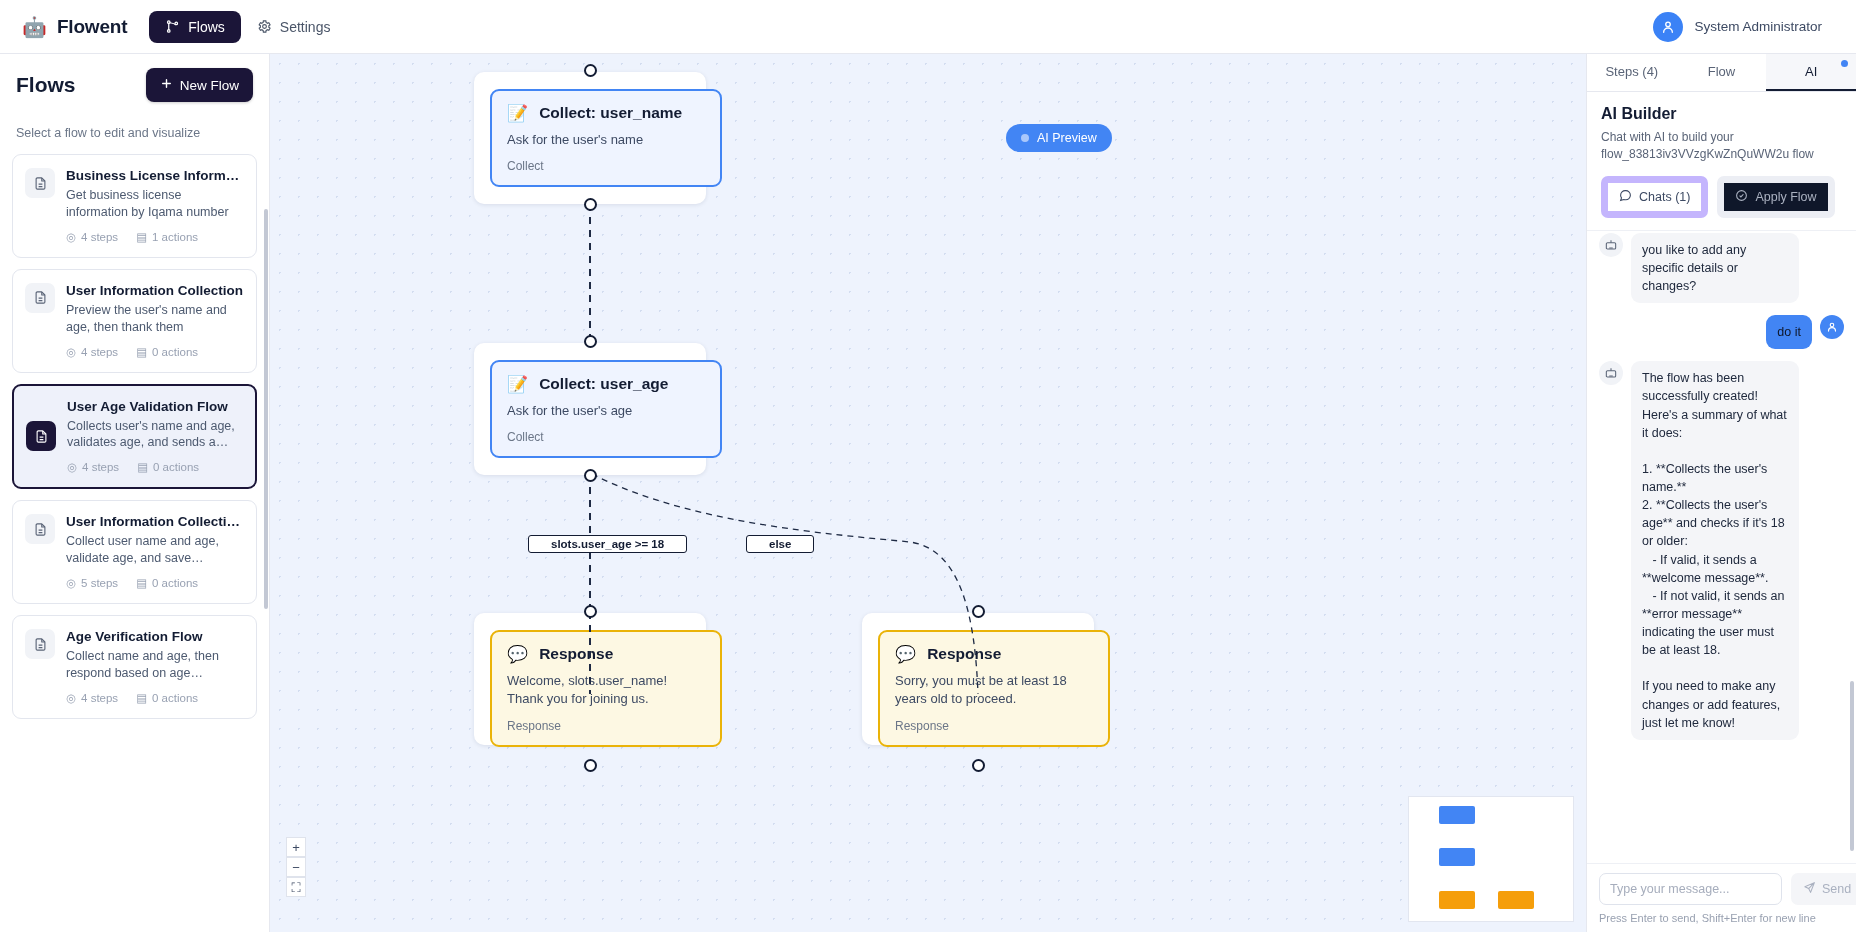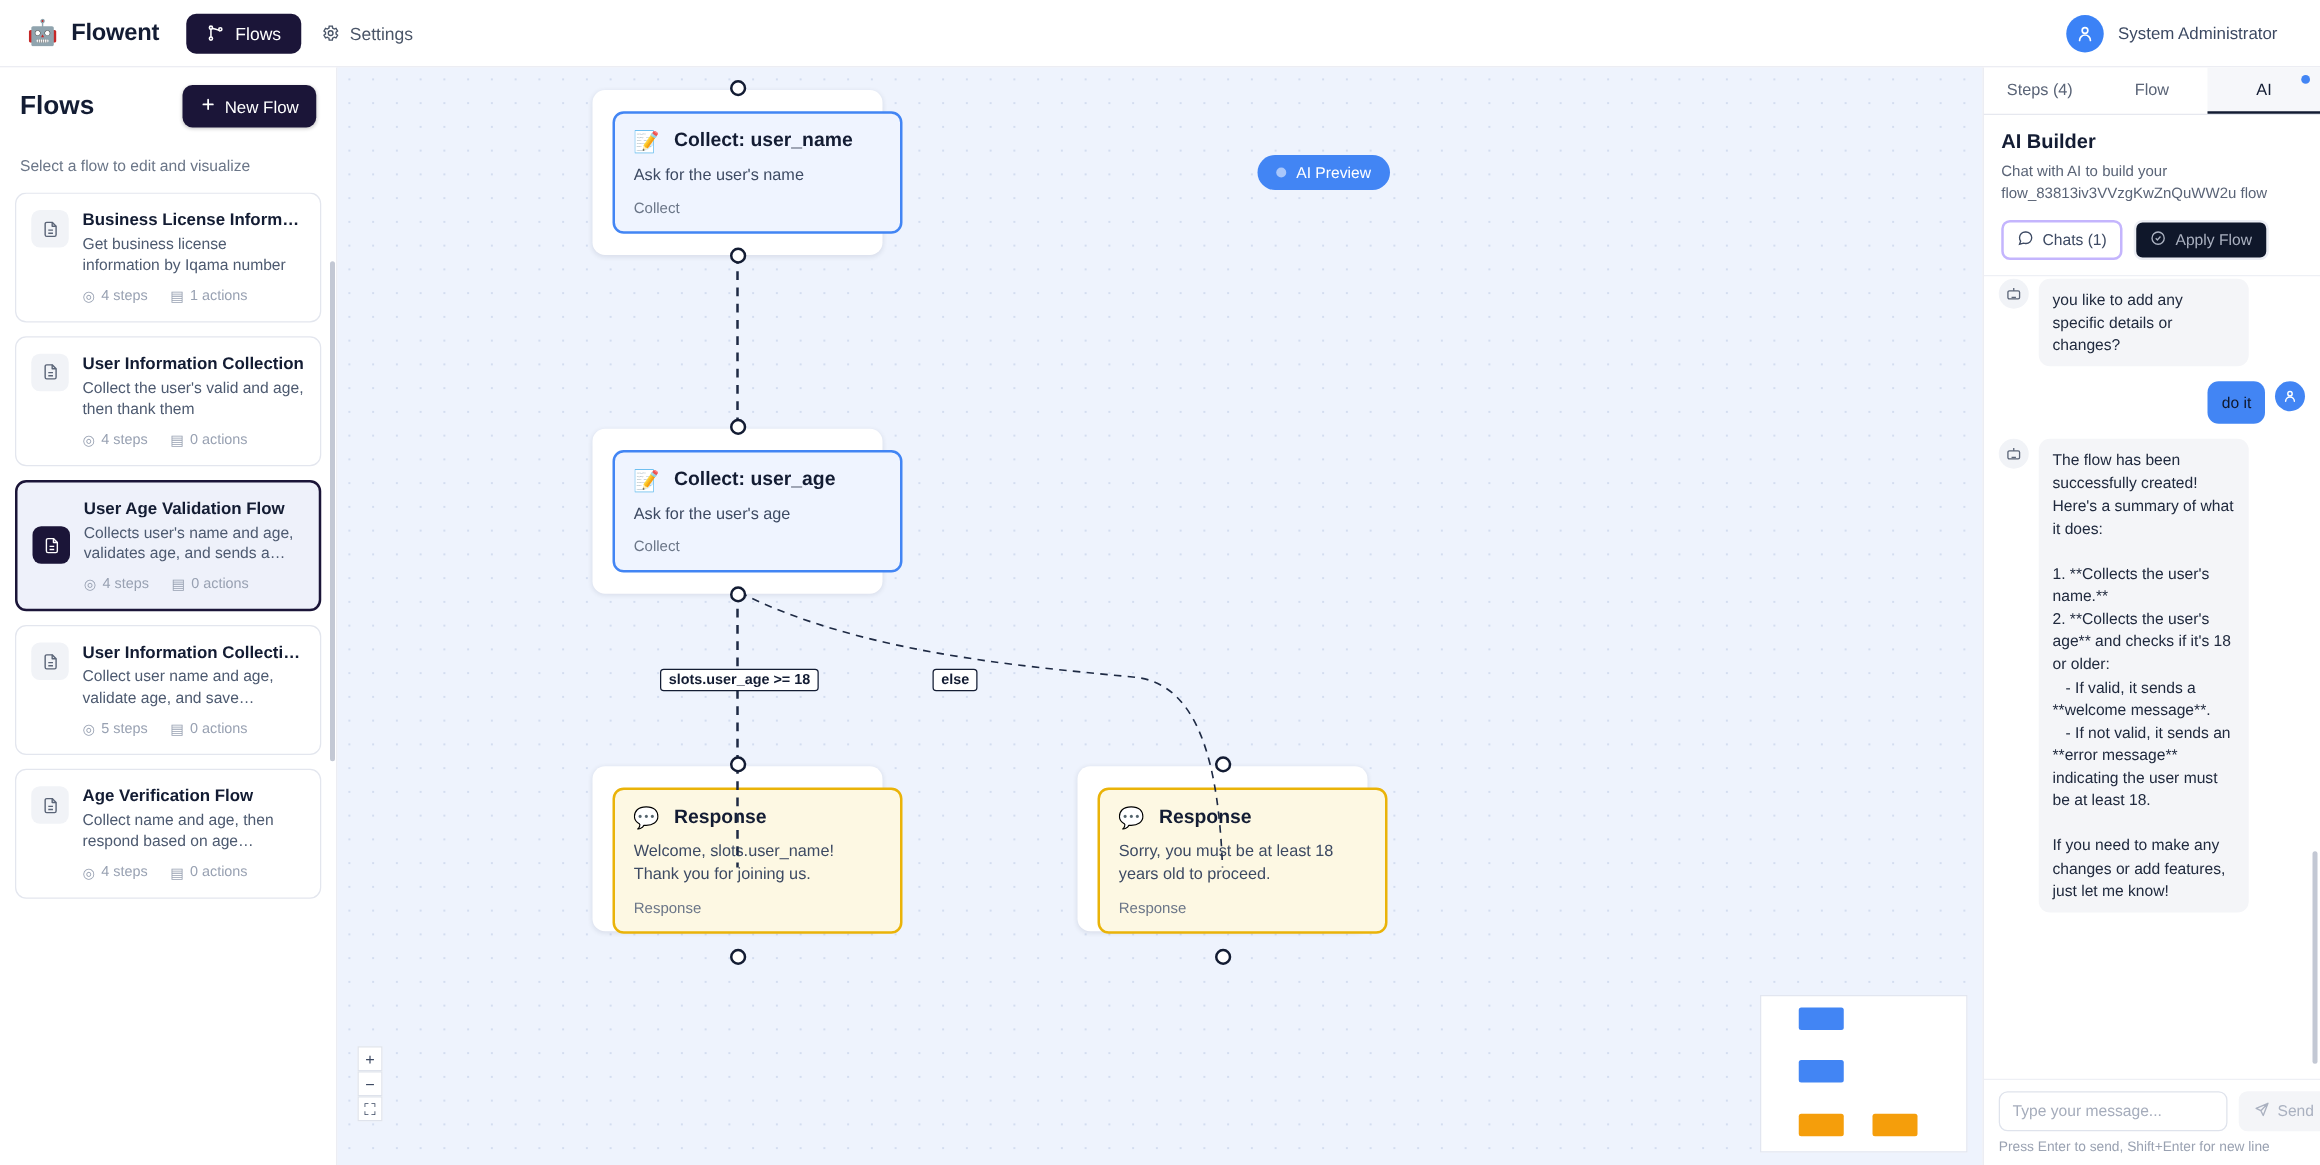--- a/index.html
+++ b/index.html
@@ -138,21 +138,21 @@
   .node-type { font-size: 12px; color: #6b7688; margin-top: 10px; }
 
   .port {
     position: absolute; width: 13px; height: 13px;
     border-radius: 50%; background: #fff;
     border: 2px solid #131c33; z-index: 20;
   }
   .edge-label {
     position: absolute; background: #fff;
     border: 1.5px solid #131c33; border-radius: 3px;
-    padding: 2px 6px; font-size: 11.5px; font-weight: bold;
+    padding: 2px 22px; font-size: 11.5px; font-weight: bold;
     color: #131c33; z-index: 25; white-space: nowrap;
   }
 
   .zoom-ctrls {
     position: absolute; left: 16px; bottom: 35px;
     display: flex; flex-direction: column; z-index: 30;
   }
   .zoom-btn {
     width: 20px; height: 20px; background: #fff;
     border: 1px solid #dfe3ec; font-size: 13px; color: #3d4a63;
@@ -182,21 +182,21 @@
   .rp-tab.active { color: #131c33; border-bottom-color: #131c33; background: #f6f7fa; }
   .rp-dot {
     position: absolute; right: 8px; top: 6px;
     width: 7px; height: 7px; border-radius: 50%; background: #4285f4;
   }
   .rp-head { padding: 13px 14px 12px 14px; }
   .rp-title { font-size: 16px; font-weight: bold; color: #131c33; }
   .rp-sub { font-size: 12px; color: #5a6477; margin-top: 6px; line-height: 1.45; word-break: break-word; }
   .rp-btns { display: flex; gap: 9px; margin-top: 12px; }
   .rp-btn {
-    border: 2px solid #c4b5fd; border-radius: 7px;
+    border: 7px solid #c4b5fd; border-radius: 7px;
     padding: 6px 11px; font-size: 12.5px; color: #3d4a63;
     background: #fff; display: flex; align-items: center; gap: 7px;
     cursor: pointer; font-family: inherit;
   }
   .rp-btn.disabled { background: #0f172a; color: #aab1c0; cursor: default; border-color: #eceef4; }
 
   .chat-area {
     flex: 1; overflow: hidden; padding: 2px 12px 0 12px;
     position: relative; border-top: 1px solid #eef0f5;
   }
@@ -316,21 +316,21 @@
         </div>
         <div class="flow-card">
     <div class="fc-icon">
             <svg width="15" height="15" viewBox="0 0 24 24" fill="none" stroke="#5a6477" stroke-width="1.8" stroke-linejoin="round">
   <path d="M14 3H7a2 2 0 0 0-2 2v14a2 2 0 0 0 2 2h10a2 2 0 0 0 2-2V8z"></path>
               <path d="M14 3v5h5M9 13h6M9 17h6"></path>
             </svg>
           </div>
     <div class="fc-body">
       <div class="fc-title">User Information Collection</div>
-      <div class="fc-desc">Collect the user's valid and age, then thank them</div>
+      <div class="fc-desc">Preview the user's name and age, then thank them</div>
       <div class="fc-meta">
       <span>
                 <span>◎</span>
                 <span>4 steps</span>
               </span>
       <span>
                 <span>▤</span>
                 <span>0 actions</span>
               </span>
     </div>

